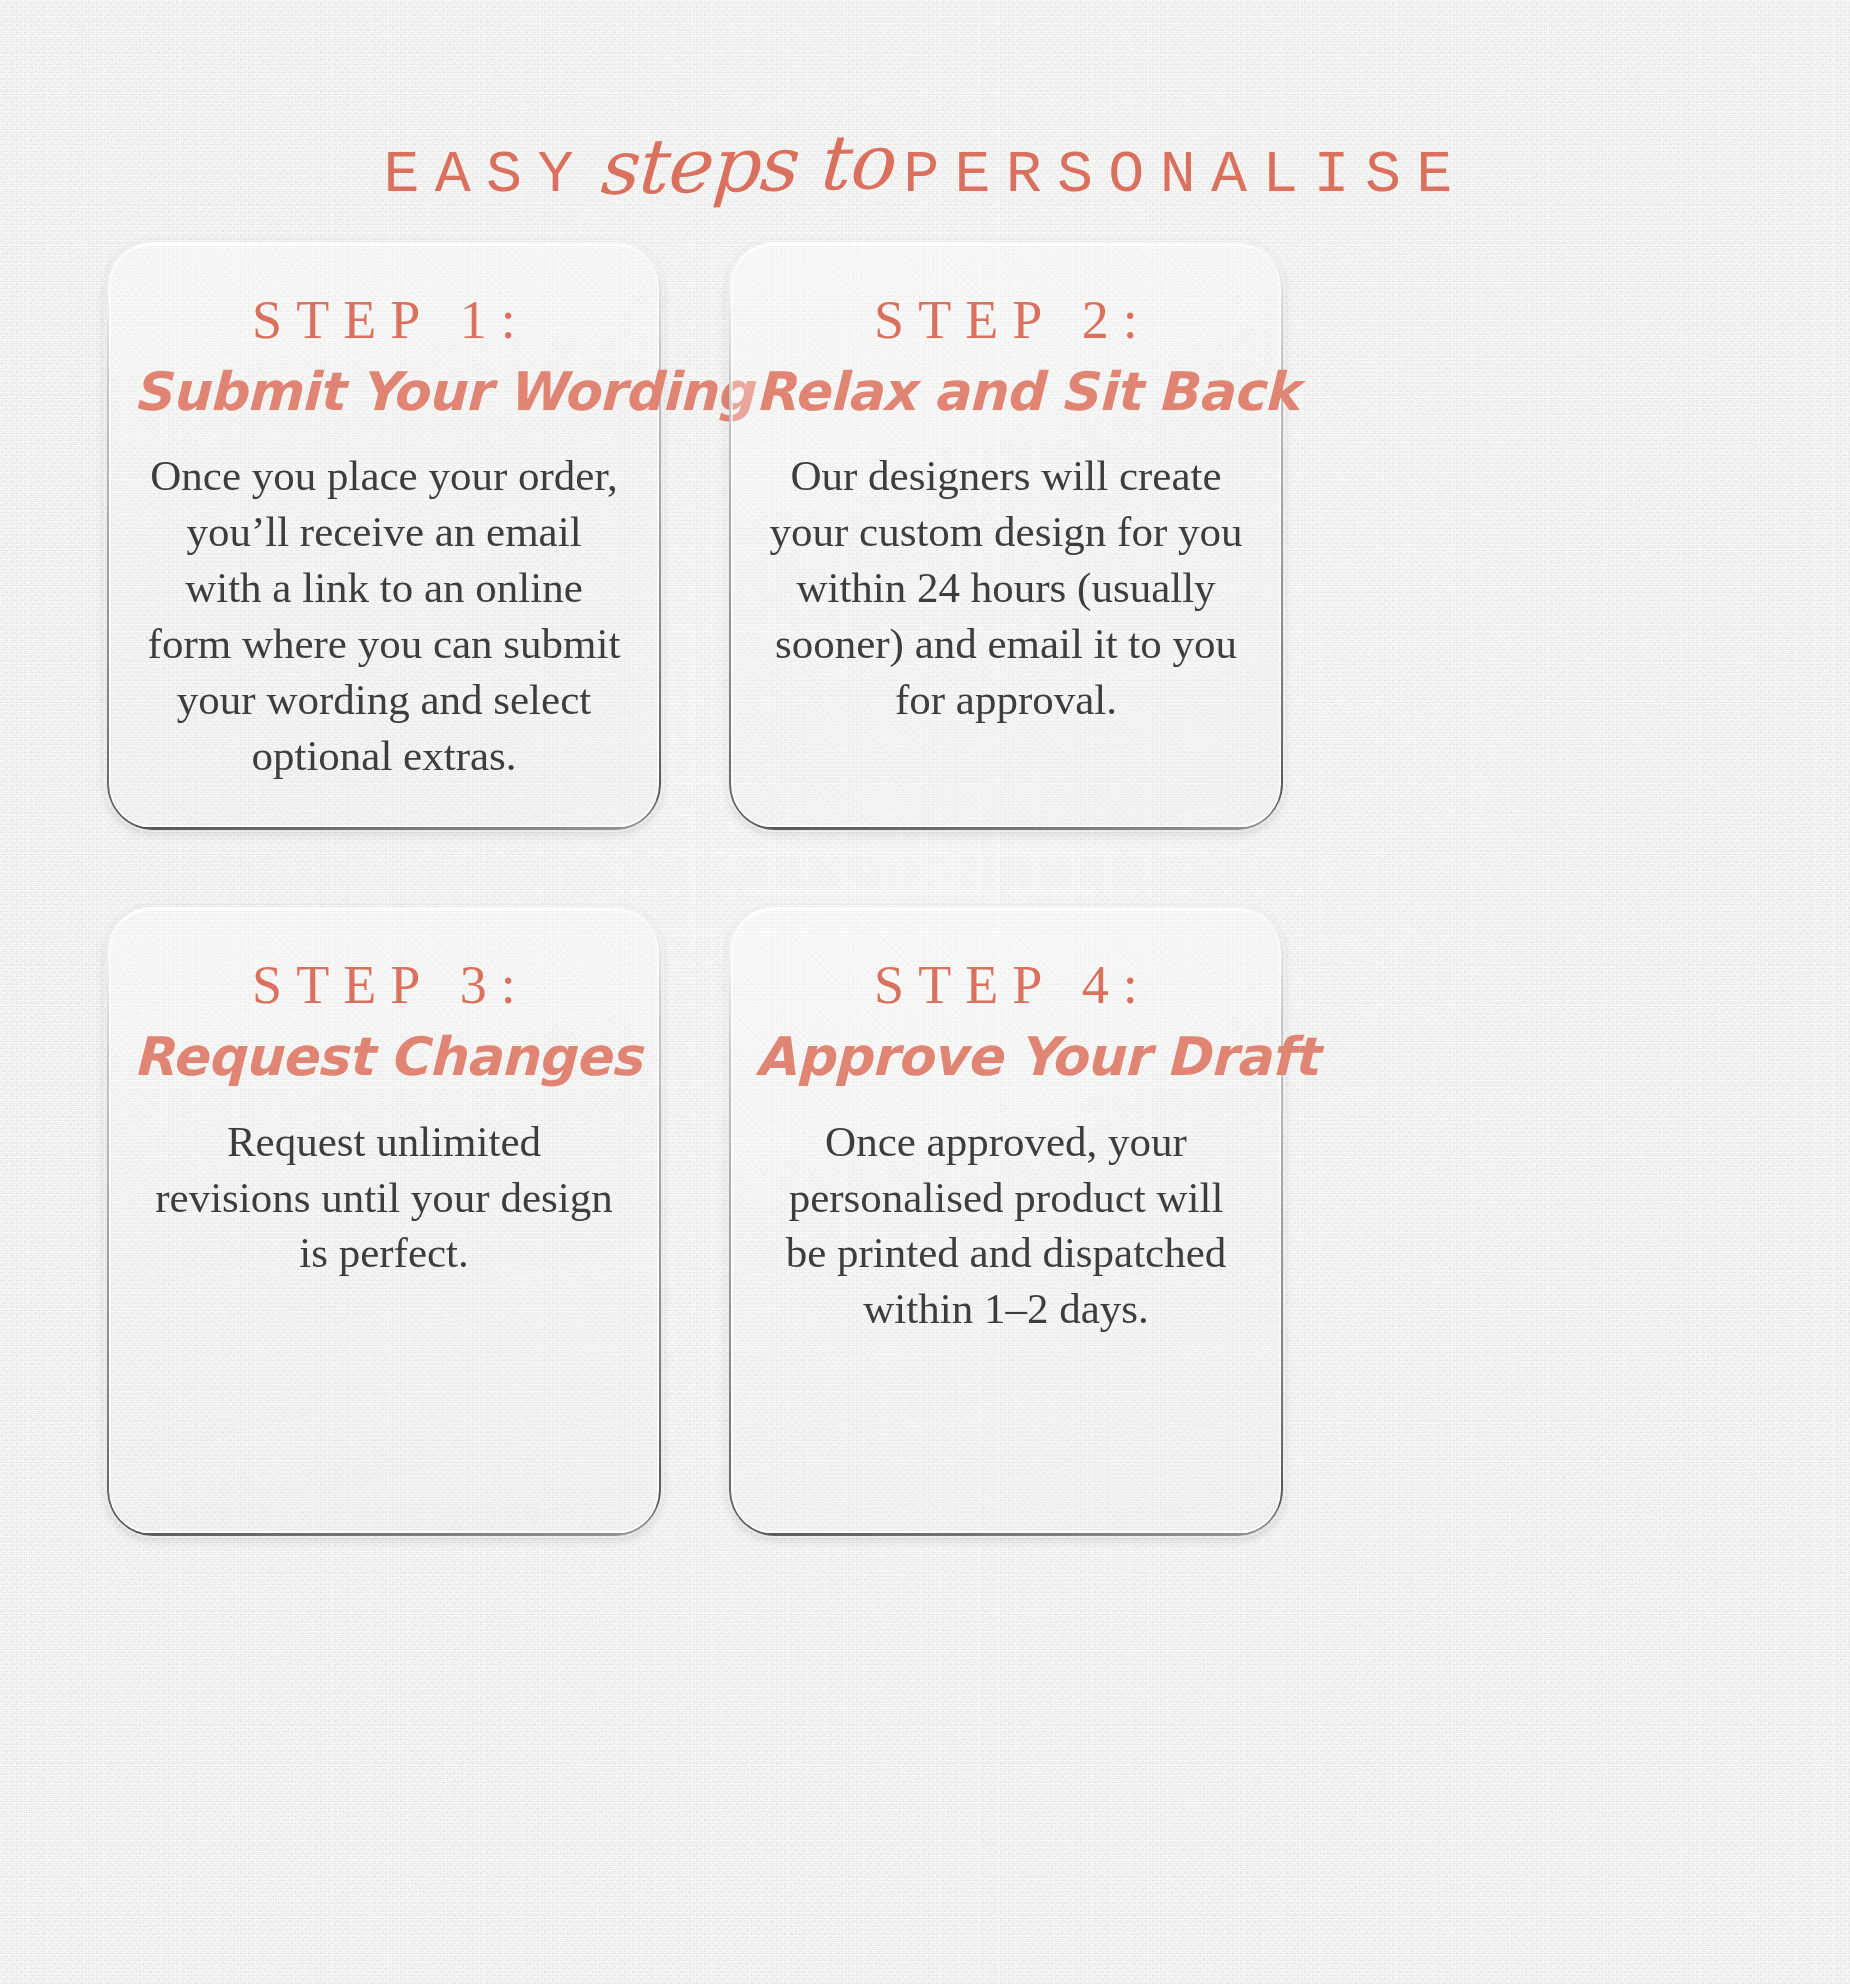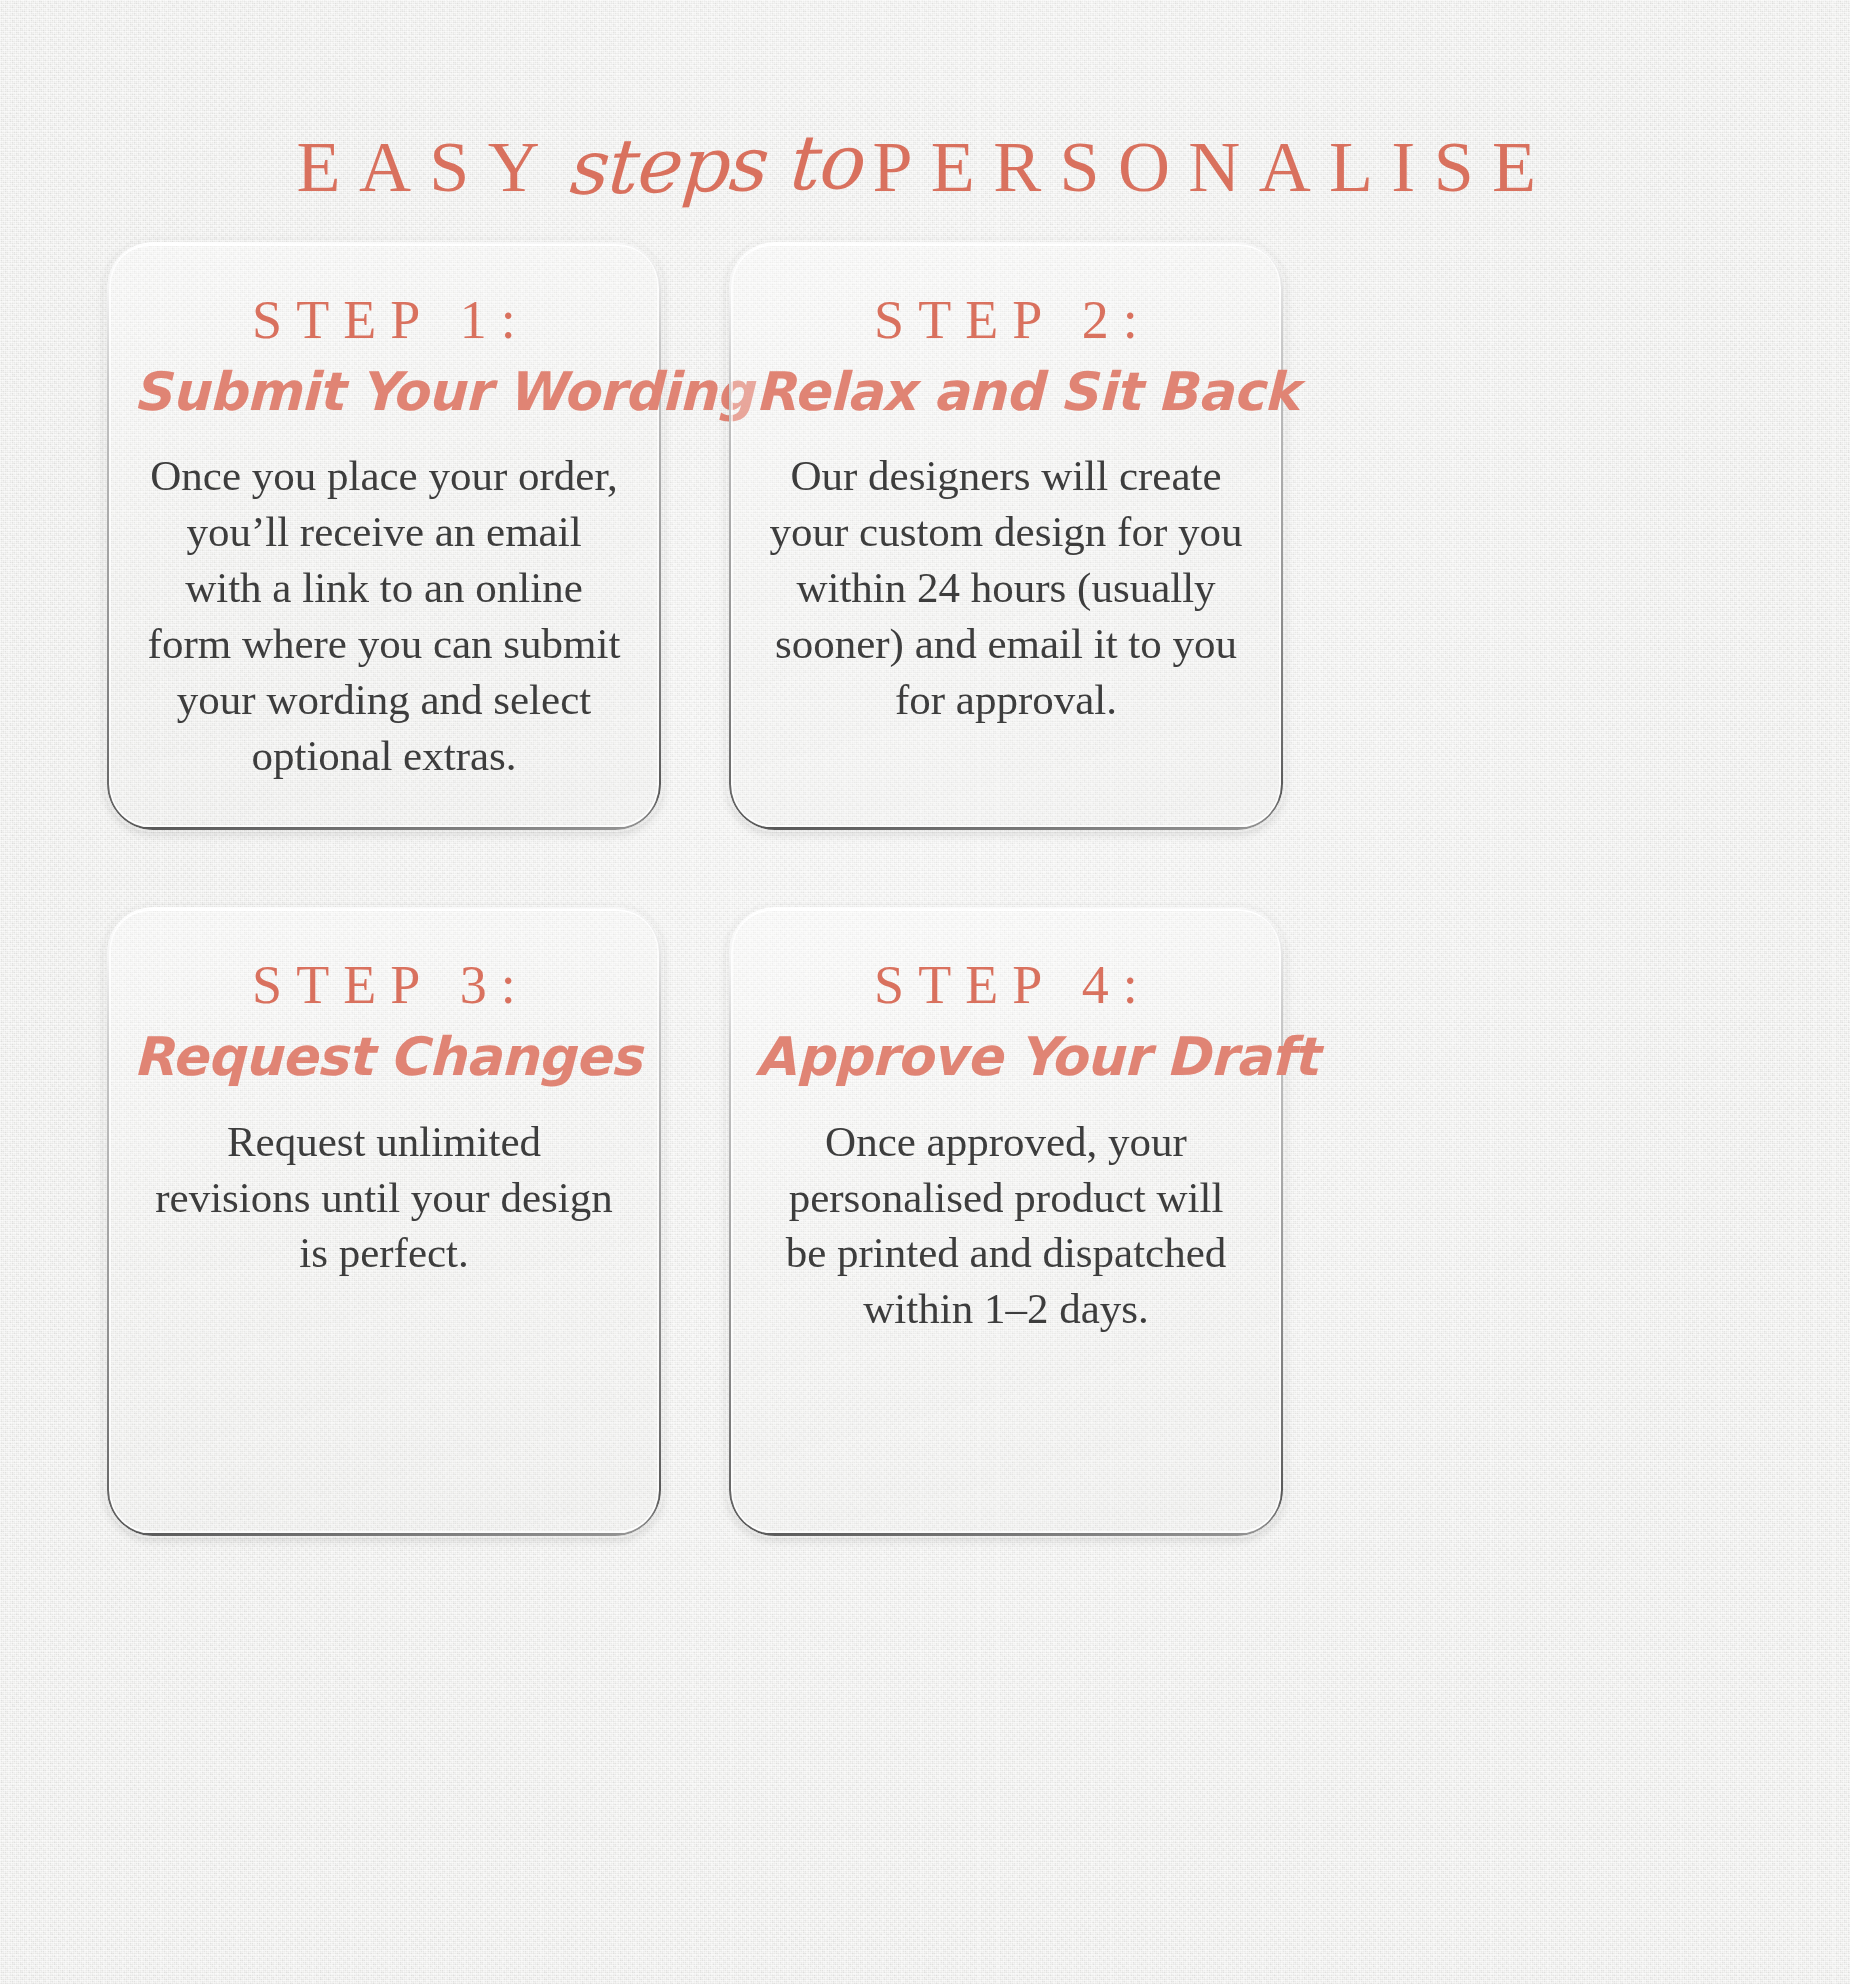--- a/index.html
+++ b/index.html
@@ -42,22 +42,22 @@
   #headline {
     position: absolute;
     left: 0;
     top: 127px;
     width: 1851px;
     text-align: center;
     white-space: nowrap;
     line-height: 1;
   }
   .hl-serif {
-    font-family: Liberation Serif, serif;
-    font-size: 72px;
+    font-family: Liberation Mono, monospace;
+    font-size: 60px;
     letter-spacing: 0.255em;
     color: #d9715e;
     font-weight: 400;
     vertical-align: baseline;
   }
   .hl-script {
     font-family: "DejaVu Serif", serif;
     font-style: italic;
     font-size: 76px;
     color: #d9715e;

